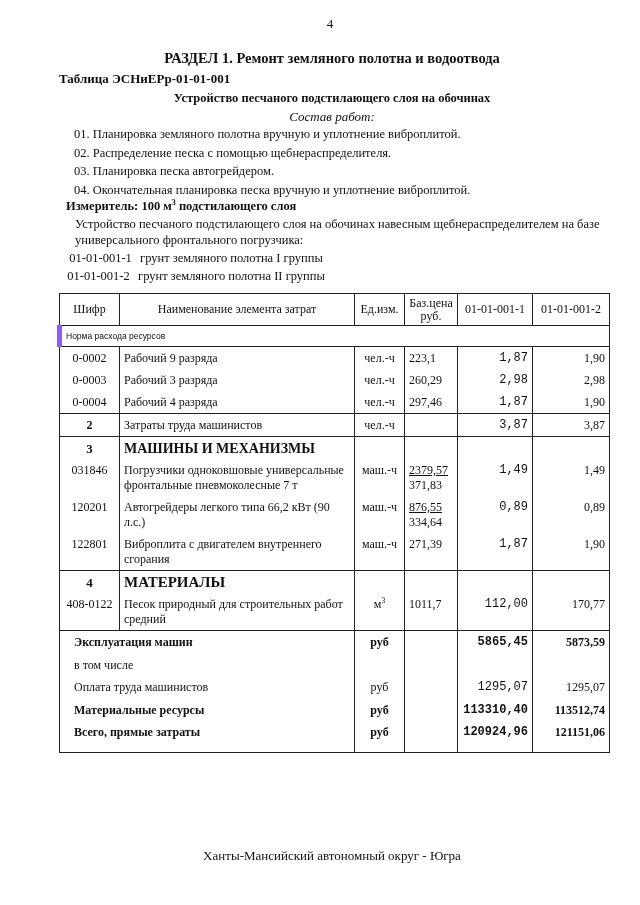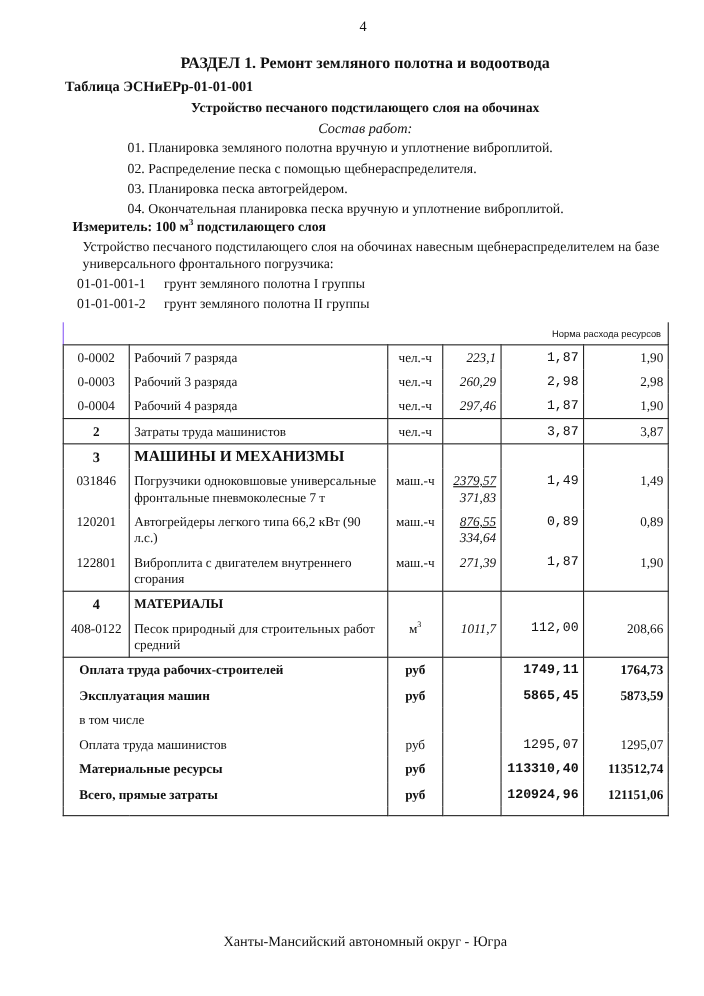--- a/index.html
+++ b/index.html
@@ -5,44 +5,44 @@
   html, body { margin: 0; padding: 0; background: #ffffff; }
   body { width: 640px; height: 905px; position: relative; overflow: hidden;
          font-family: "Liberation Serif", "DejaVu Serif", serif; color: #111; font-size: 12.5px; }
   .abs { position: absolute; }
   .pagenum { left: 0; width: 660px; top: 16px; text-align: center; font-size: 13px; }
   .section-title { left: 0; width: 664px; top: 50px; text-align: center; font-weight: bold; font-size: 14.5px; }
   .table-code { left: 59px; top: 71px; font-weight: bold; font-size: 13px; }
   .subtitle { left: 0; width: 664px; top: 91px; text-align: center; font-weight: bold; font-size: 12.5px; }
   .works-heading { left: 0; width: 664px; top: 109px; text-align: center; font-style: italic; font-size: 13px; }
   .works { left: 74px; top: 125px; }
-  .works div { height: 18.5px; line-height: 18.5px; font-size: 12.5px; margin-left: 42px; }
+  .works div { height: 18.5px; line-height: 18.5px; font-size: 12.5px; }
   .measure { left: 66px; top: 199px; font-weight: bold; font-size: 12.5px; }
   .measure sup { font-size: 8px; }
   .desc { left: 75px; top: 216px; width: 530px; line-height: 16px; font-size: 12.5px; }
-  .variants { left: 70px; top: 249px; }
+  .variants { left: 59px; top: 249px; text-align: center; }
   .variants div { height: 18px; line-height: 18px; font-size: 12.5px; }
   .variants .code { display: inline-block; width: 79px; }
 
   table.main { position: absolute; left: 57px; top: 293px; width: 550px; border-collapse: collapse;
                font-size: 12px; table-layout: fixed; }
   table.main td, table.main th { border-left: 1px solid #222; border-right: 1px solid #222; padding: 0 4px;
                vertical-align: top; font-weight: normal; }
   table.main th { border-top: 1.5px solid #222; border-bottom: 1px solid #222; height: 31px;
                vertical-align: middle; text-align: center; line-height: 13px; }
   .c1 { width: 52px; text-align: center; }
   .c2 { width: 226px; text-align: left; }
   .c3 { width: 42px; text-align: center; }
-  .c4 { width: 45px; text-align: right; font-style: italic; }
+  .c4 { width: 45px; text-align: left; }
   .c5 { width: 67px; text-align: right; font-family: Liberation Mono, monospace; }
   .c6 { width: 68px; text-align: right; }
   tr.band td { border-left: none; border-right: none; height: 20px; vertical-align: middle;
                border-bottom: 1px solid #222; }
-  tr.band td.bandcell { text-align: right; font-family: "Liberation Sans", "DejaVu Sans", sans-serif;
-               font-size: 8.5px; border-right: 1px solid #222; border-left: 1px solid #8b5cf6; padding-right: 6px; }
+  tr.band td.bandcell { font-family: "Liberation Sans", "DejaVu Sans", sans-serif;
+               font-size: 8.5px; border-right: 1px solid #222; border-left: 5px solid #8b5cf6; padding-right: 6px; }
   tr.row td { line-height: 15px; padding-top: 4px; padding-bottom: 3px; }
   tr.sep td { border-bottom: 1px solid #222; }
   tr.bold td.c2 { font-weight: bold; }
   tr.bold td.c1 { font-weight: bold; }
   .u { text-decoration: underline; }
   tr.sum td { height: 22.5px; line-height: 22.5px; vertical-align: middle; padding-top: 0; padding-bottom: 0; }
   tr.sum td.lbl { padding-left: 14px; text-align: left; border-right: 1px solid #222; }
   tr.sum.b td.lbl, tr.sum.b td.c3, tr.sum.b td.c5, tr.sum.b td.c6 { font-weight: bold; }
   tr.last td { border-bottom: 1.5px solid #222; }
   tr.sumpad td { height: 8px; }
@@ -77,27 +77,35 @@
 <table class="main">
   <colgroup>
     <col style="width:60px">
       <col style="width:235px">
       <col style="width:50px">
       <col style="width:53px">
       <col style="width:75px">
       <col style="width:77px">
   </colgroup>
   <tbody>
+      <tr>
+    <th>Шифр</th>
+    <th>Наименование элемента затрат</th>
+    <th>Ед.изм.</th>
+    <th>Баз.цена руб.</th>
+    <th>01-01-001-1</th>
+    <th>01-01-001-2</th>
+  </tr>
   <tr class="band">
     <td class="bandcell" colspan="6">Норма расхода ресурсов</td>
   </tr>
 
   <tr class="row">
     <td class="c1">0-0002</td>
-    <td class="c2">Рабочий 7 разряда</td>
+    <td class="c2">Рабочий 9 разряда</td>
     <td class="c3">чел.-ч</td>
     <td class="c4">223,1</td>
     <td class="c5">1,87</td>
     <td class="c6">1,90</td>
   </tr>
   <tr class="row">
     <td class="c1">0-0003</td>
     <td class="c2">Рабочий 3 разряда</td>
     <td class="c3">чел.-ч</td>
     <td class="c4">260,29</td>
@@ -153,43 +161,36 @@
   <tr class="row sep">
     <td class="c1">122801</td>
     <td class="c2">Виброплита с двигателем внутреннего сгорания</td>
     <td class="c3">маш.-ч</td>
     <td class="c4">271,39</td>
     <td class="c5">1,87</td>
     <td class="c6">1,90</td>
   </tr>
   <tr class="row bold">
     <td class="c1" style="font-size:13px">4</td>
-    <td class="c2" style="font-size:12px">МАТЕРИАЛЫ</td>
+    <td class="c2" style="font-size:15px">МАТЕРИАЛЫ</td>
     <td class="c3"></td>
     <td class="c4"></td>
     <td class="c5"></td>
     <td class="c6"></td>
   </tr>
   <tr class="row sep">
     <td class="c1">408-0122</td>
     <td class="c2">Песок природный для строительных работ средний</td>
     <td class="c3"><span>м</span><sup>3</sup></td>
     <td class="c4">1011,7</td>
     <td class="c5">112,00</td>
-    <td class="c6">208,66</td>
-  </tr>
-
-
-  <tr class="sum b">
-    <td class="lbl" colspan="2">Оплата труда рабочих-строителей</td>
-    <td class="c3">руб</td>
-    <td class="c4"></td>
-    <td class="c5">1749,11</td>
-    <td class="c6">1764,73</td>
-  </tr>
+    <td class="c6">170,77</td>
+  </tr>
+
+
   <tr class="sum b">
     <td class="lbl" colspan="2">Эксплуатация машин</td>
     <td class="c3">руб</td>
     <td class="c4"></td>
     <td class="c5">5865,45</td>
     <td class="c6">5873,59</td>
   </tr>
   <tr class="sum">
     <td class="lbl" colspan="2">в том числе</td>
     <td class="c3"></td>

